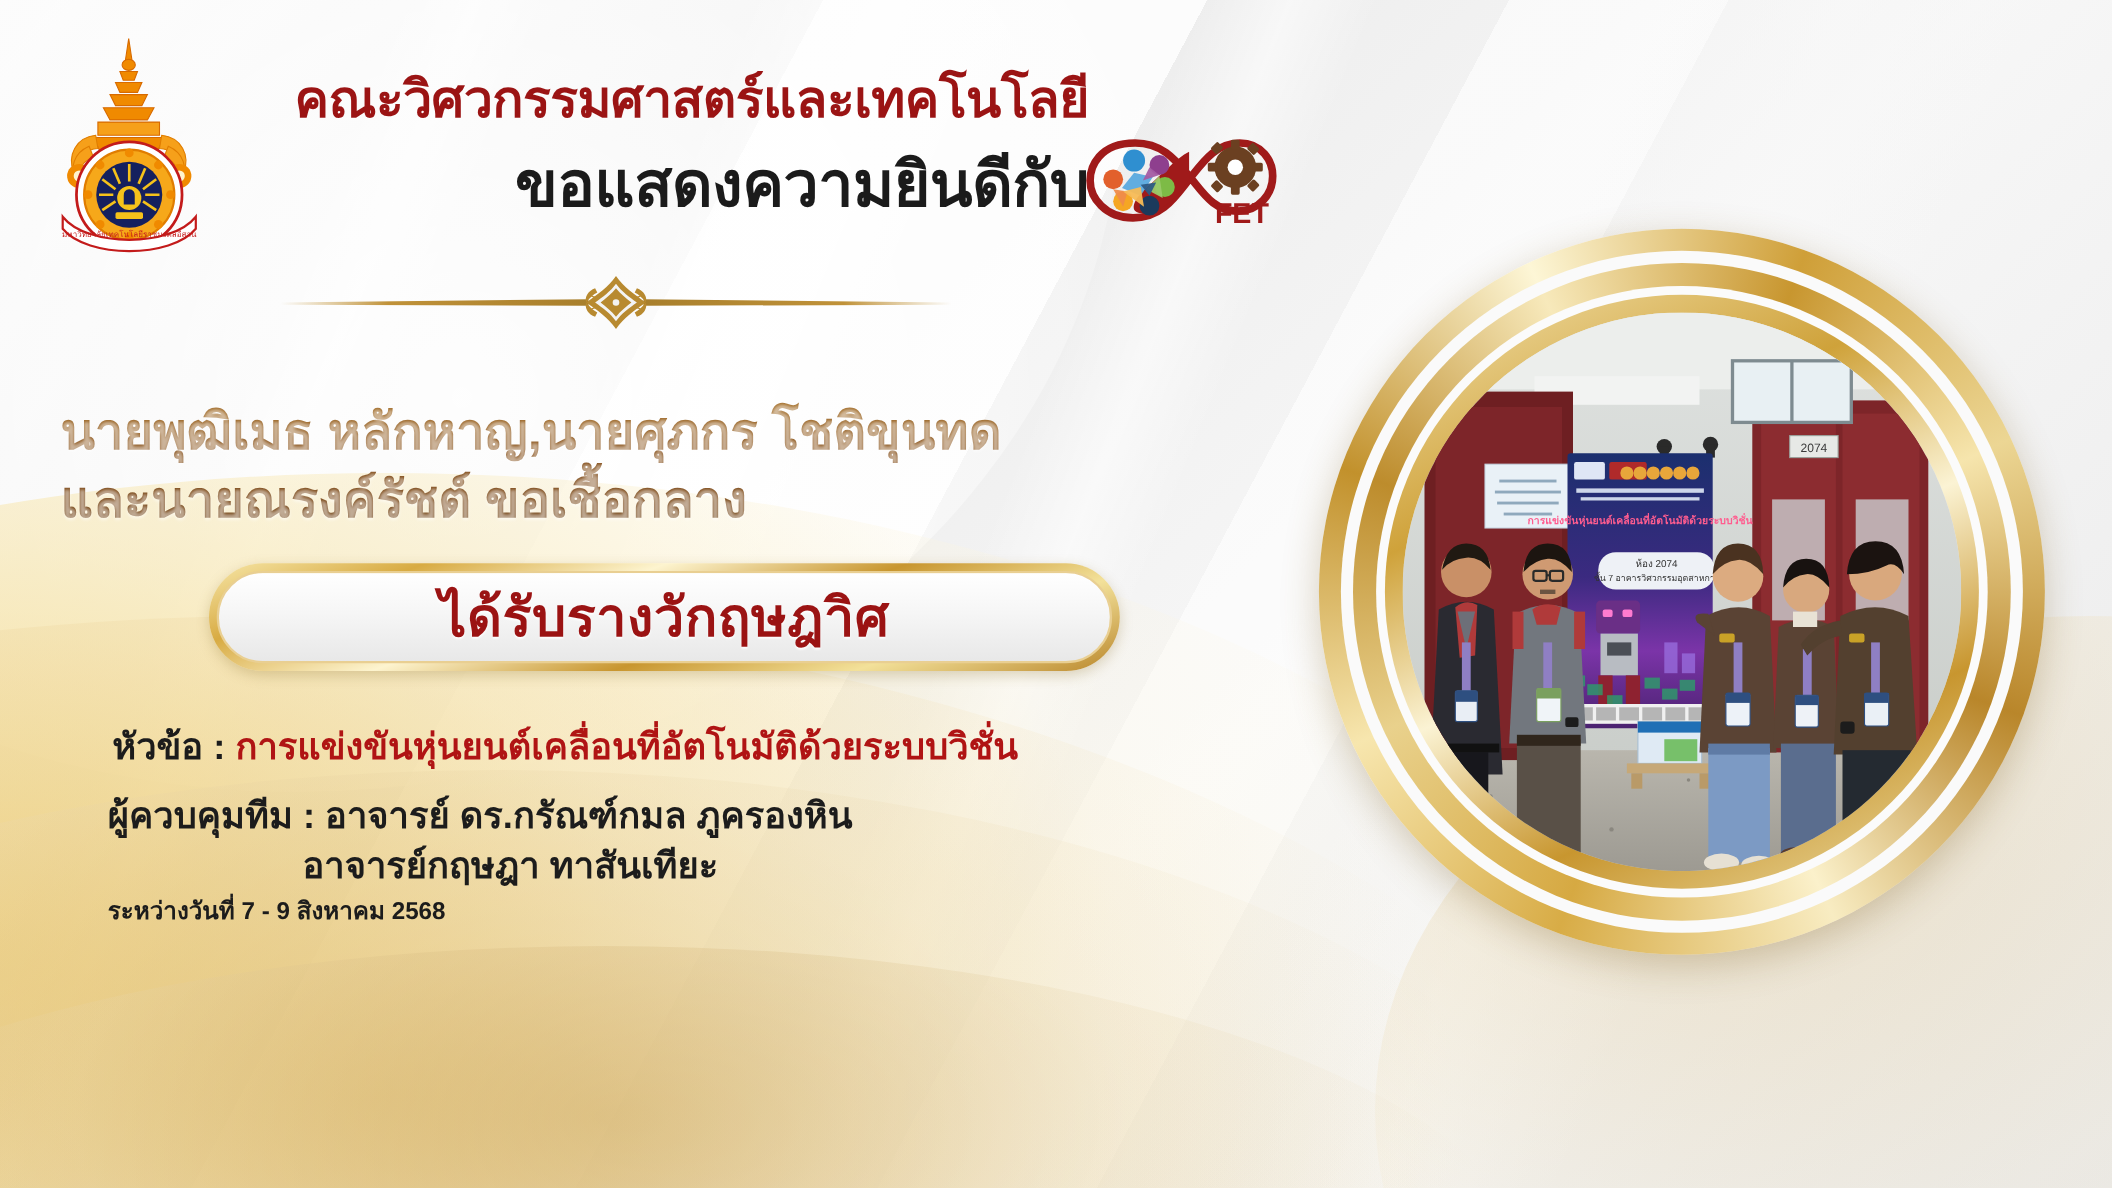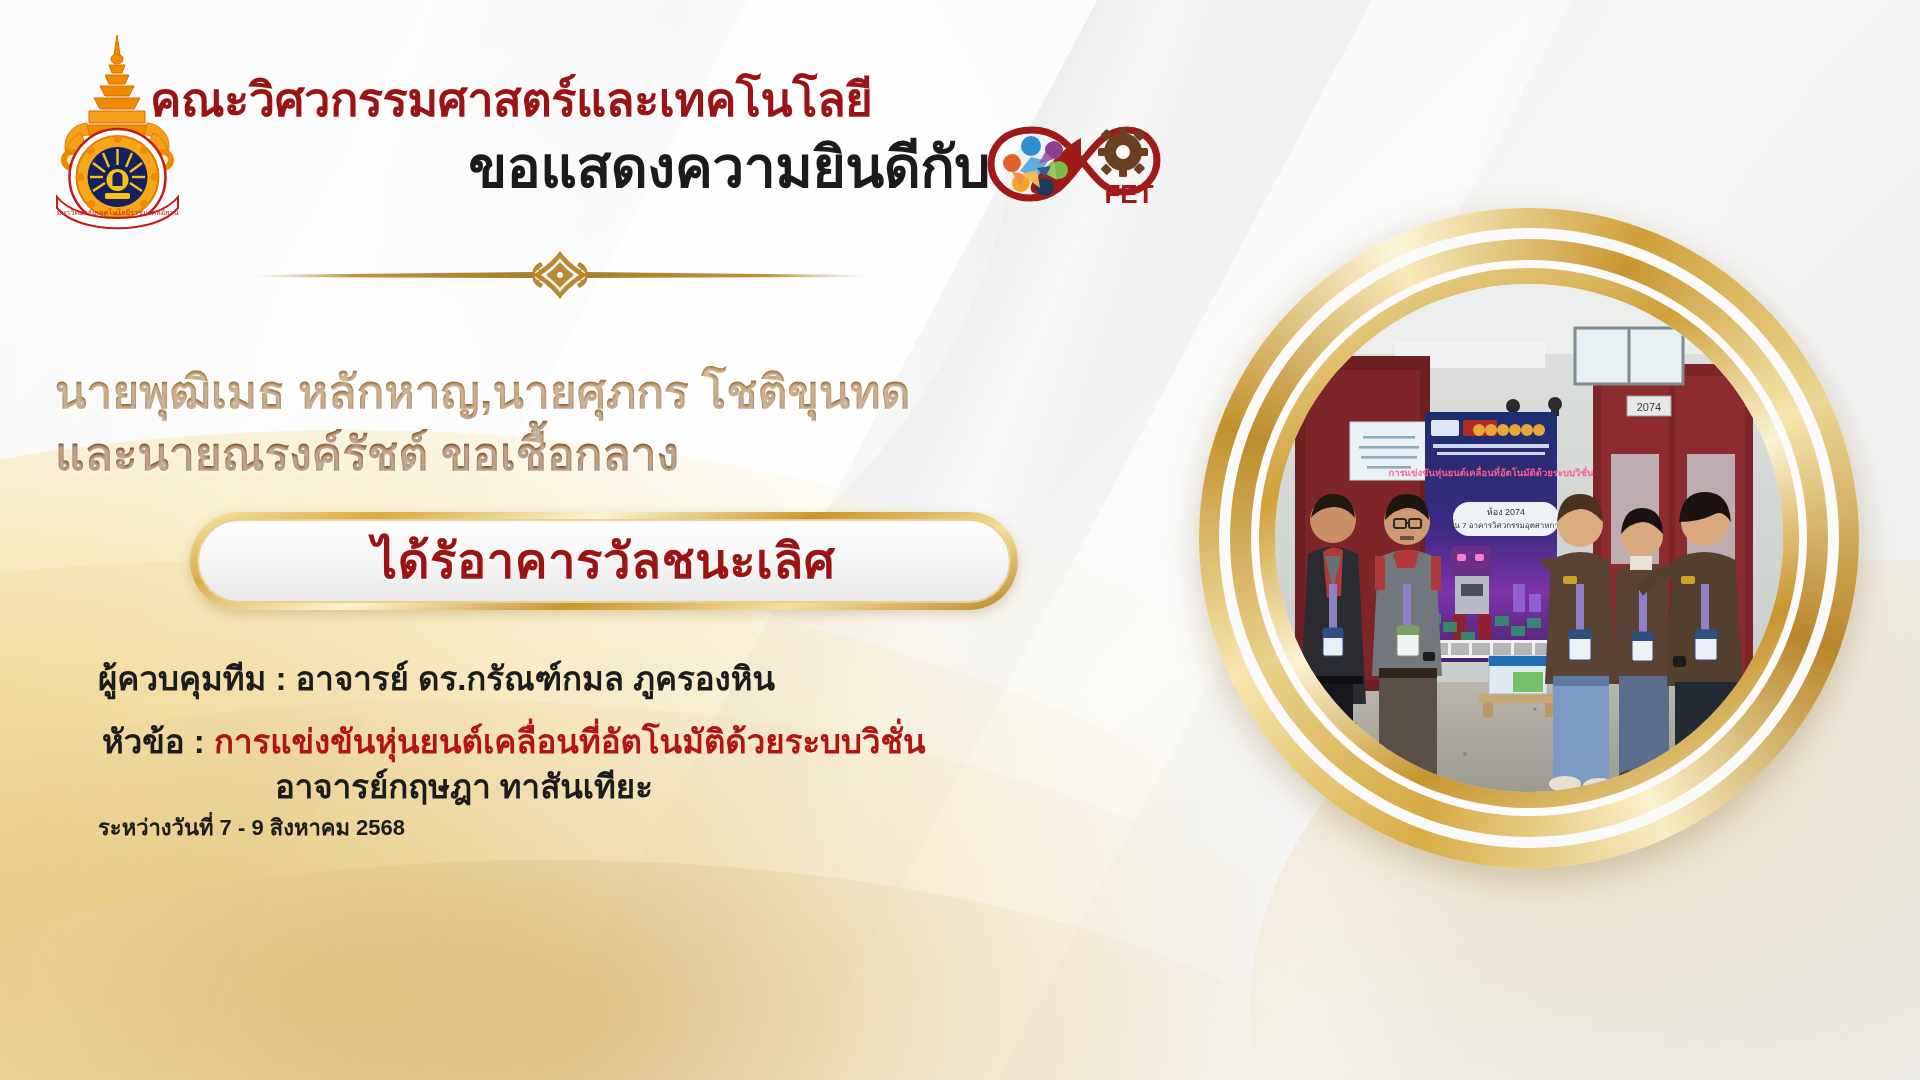--- a/index.html
+++ b/index.html
@@ -39,21 +39,21 @@
   .swTop{left:-480px;top:-560px;width:1500px;height:1280px;
        background:radial-gradient(ellipse at 60% 72%, rgba(255,255,255,.9) 0%, rgba(255,255,255,.45) 36%, rgba(255,255,255,0) 60%);}
   .swRight{left:1250px;top:560px;width:1300px;height:900px;
        background:radial-gradient(ellipse at 25% 20%, rgba(226,198,138,.38) 0%, rgba(243,230,198,.2) 38%, rgba(255,255,255,0) 64%);}
 
   
   .seal{position:absolute;left:45px;top:29px;width:145px;height:215px;text-decoration:underline;}
 
   
   .hd-faculty{
-    position:absolute;left:150px;top:62px;width:840px;text-align:left;
+    position:absolute;left:150px;top:52px;width:840px;text-align:right;
     font-size:47px;font-weight:bold;color:#9b1414;letter-spacing:-.5px;
     text-shadow:0 1px 0 rgba(255,255,255,.6);
   }
   .hd-congrats{
     position:absolute;left:150px;top:122px;width:840px;text-align:right;
     font-size:57px;font-weight:bold;color:#1b1b1b;letter-spacing:-.5px;
   }
   
   .fet{position:absolute;left:985px;top:108px;width:180px;height:110px;}
 
@@ -275,31 +275,31 @@
     </svg>
   </div>
 
   <div class="names">
     <div>นายพุฒิเมธ หลักหาญ,นายศุภกร โชติขุนทด</div>
     <div>และนายณรงค์รัชต์ ขอเชื้อกลาง</div>
   </div>
 
   <div class="banner">
     <div class="banner-inner">
-      <span class="banner-text">ได้รัอาคารวัลชนะเลิศ</span>
+      <span class="banner-text">ได้รับรางวักฤษฎาิศ</span>
     </div>
   </div>
 
   <div class="detail">
-
-    <div class="ln adv1">ผู้ควบคุมทีม : อาจารย์ ดร.กรัณฑ์กมล ภูครองหิน</div>
 
     <div class="ln topic">
       <span>หัวข้อ : </span><span class="hl">การแข่งขันหุ่นยนต์เคลื่อนที่อัตโนมัติด้วยระบบวิชั่น</span>
     </div>
+
+    <div class="ln adv1">ผู้ควบคุมทีม : อาจารย์ ดร.กรัณฑ์กมล ภูครองหิน</div>
     <div class="ln adv2">อาจารย์กฤษฎา ทาสันเทียะ</div>
 
     <div class="ln dates">ระหว่างวันที่ 7 - 9 สิงหาคม 2568</div>
   </div>
 
   <div class="photo-wrap">
     <div class="ring r-outer"></div>
     <div class="ring r-gap1"></div>
     <div class="ring r-mid"></div>
     <div class="ring r-gap2"></div>

